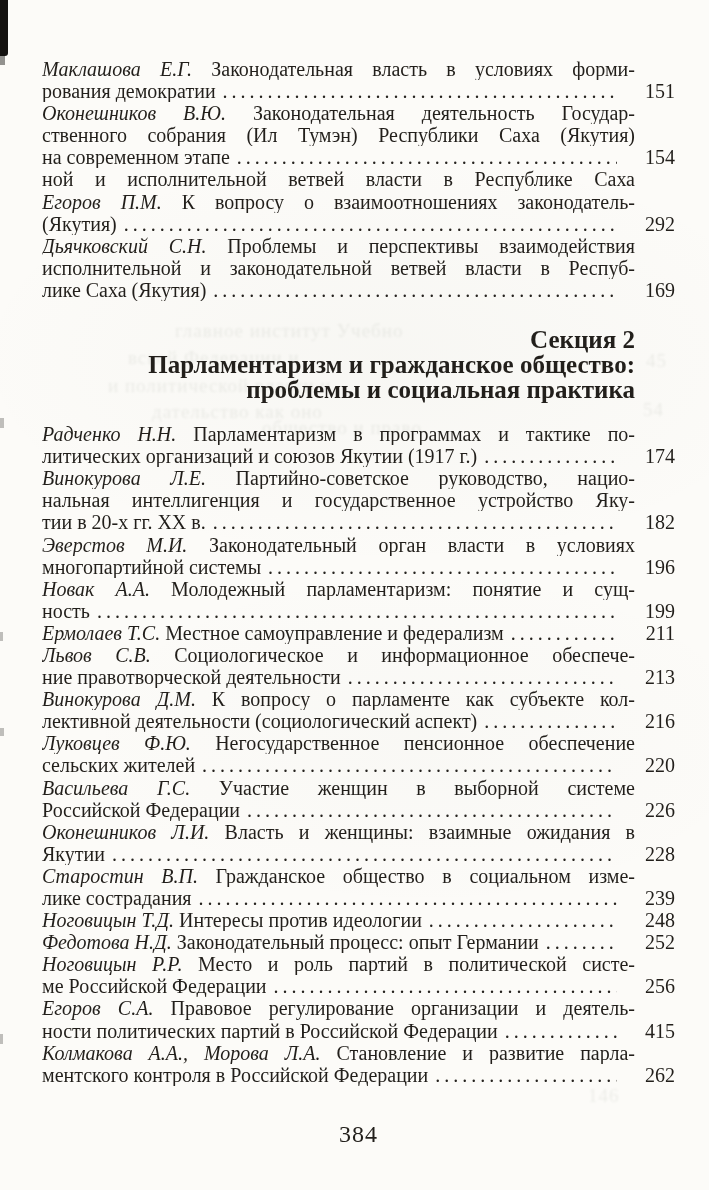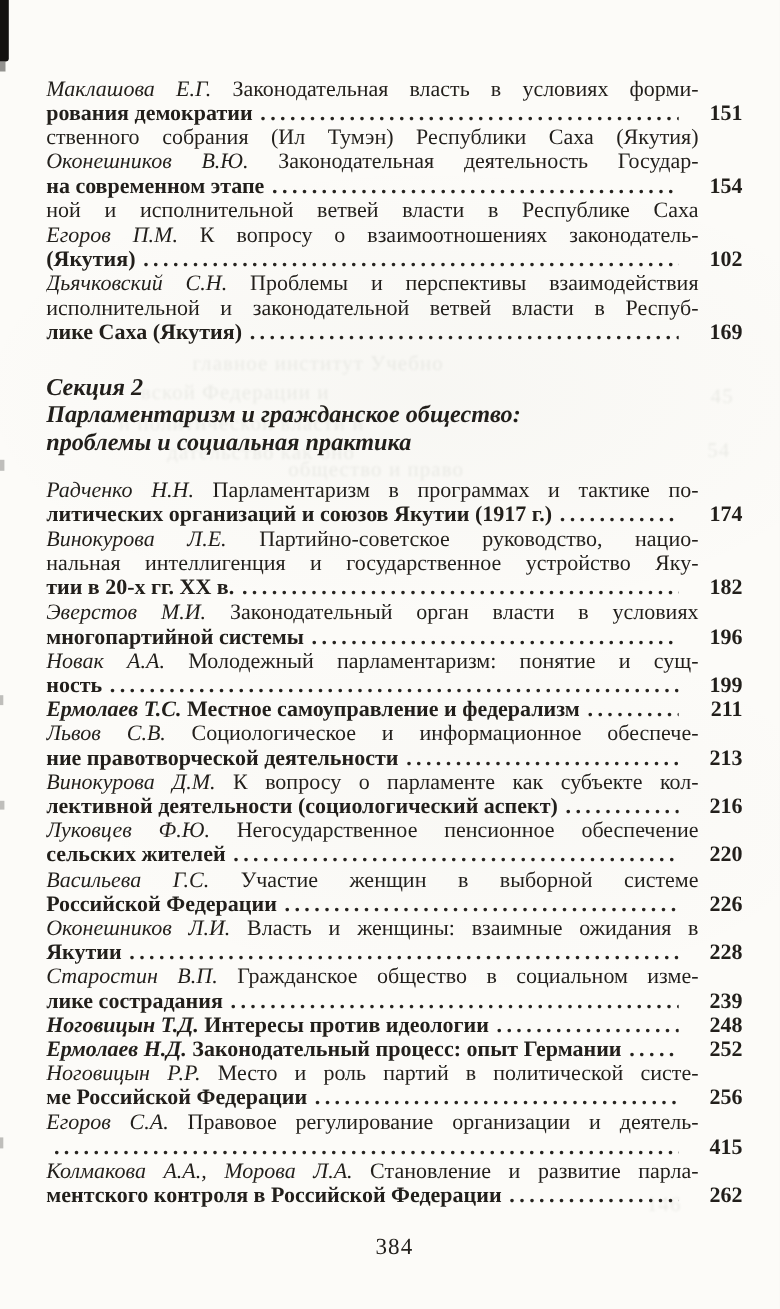--- a/index.html
+++ b/index.html
@@ -11,38 +11,38 @@
     color:#221f1b;
     overflow:hidden;
   }
   
   .page::after{
     content:"";position:absolute;inset:0;pointer-events:none;
     background:
       radial-gradient(ellipse 600px 300px at 55% 30%, rgba(120,130,110,0.035), transparent 70%),
       radial-gradient(ellipse 500px 250px at 60% 62%, rgba(120,130,110,0.025), transparent 70%);
   }
-  .toc{position:absolute;left:42px;top:70px;width:633px;z-index:2;}
+  .toc{position:absolute;left:42px;top:58px;width:633px;z-index:2;}
   .line{height:22.1px;line-height:22.1px;font-size:20px;overflow:hidden;}
   .line.mid{width:593px;text-align:justify;text-align-last:justify;-moz-text-align-last:justify;}
-  .line.end{display:flex;align-items:baseline;width:633px;font-weight:bold;}
+  .line.end{display:flex;align-items:baseline;width:633px;}
   .line.end .t{white-space:nowrap;flex:0 0 auto;}
   .line.end .dots{
     flex:1 1 auto;min-width:0;overflow:hidden;white-space:nowrap;
     letter-spacing:4px;margin:0 14px 0 7px;color:#26231f;
   }
   .line.end .num{flex:0 0 44px;text-align:right;}
   .author{font-style:italic;}
   .section-header{
-    margin:26px 0 21px 0;width:593px;text-align:left;
-    font-weight:bold;font-size:22px;line-height:25px;font-style:italic;
+    margin:26px 0 21px 0;width:593px;text-align:right;
+    font-weight:bold;font-size:25px;line-height:25px;
   }
   .folio{
     position:absolute;left:42px;top:1121px;width:633px;
-    text-align:center;font-size:21px;z-index:2;letter-spacing:1px;
+    text-align:center;font-size:24px;z-index:2;letter-spacing:1px;
   }
   
   .corner-mark{position:absolute;left:0;top:0;width:8px;height:56px;background:#141210;z-index:3;border-bottom-right-radius:3px;}
   .corner-mark::after{content:"";position:absolute;left:0;top:56px;width:5px;height:9px;background:rgba(20,18,16,0.45);}
   .speck{position:absolute;left:0;background:#8d8d88;opacity:.55;z-index:3;}
   .bleed-layer{position:absolute;inset:0;z-index:1;pointer-events:none;}
   .bleed{
     position:absolute;font-size:19px;color:#66705f;opacity:.10;
     filter:blur(1.1px);white-space:nowrap;letter-spacing:1px;
   }
@@ -70,33 +70,33 @@
     </div>
 
   <main class="toc">
     <section id="toc-section-1">
         <div class="line mid"><i class="author">Маклашова Е.Г.</i> Законодательная власть в условиях форми-</div>
         <div class="line end">
           <span class="t">рования демократии</span>
           <span class="dots">......................................................................................................................................................</span>
           <span class="num">151</span>
         </div>
+        <div class="line mid"><i class="author">Оконешников В.Ю.</i> Законодательная деятельность Государ-</div>
         <div class="line mid">ственного собрания (Ил Тумэн) Республики Саха (Якутия)</div>
-        <div class="line mid"><i class="author">Оконешников В.Ю.</i> Законодательная деятельность Государ-</div>
         <div class="line end">
           <span class="t">на современном этапе</span>
           <span class="dots">......................................................................................................................................................</span>
           <span class="num">154</span>
         </div>
         <div class="line mid">ной и исполнительной ветвей власти в Республике Саха</div>
         <div class="line mid"><i class="author">Егоров П.М.</i> К вопросу о взаимоотношениях законодатель-</div>
         <div class="line end">
           <span class="t">(Якутия)</span>
           <span class="dots">......................................................................................................................................................</span>
-          <span class="num">102</span>
+          <span class="num">292</span>
         </div>
         <div class="line mid"><i class="author">Дьячковский С.Н.</i> Проблемы и перспективы взаимодействия</div>
         <div class="line mid">исполнительной и законодательной ветвей власти в Респуб-</div>
         <div class="line end">
           <span class="t">лике Саха (Якутия)</span>
           <span class="dots">......................................................................................................................................................</span>
           <span class="num">169</span>
         </div>
       </section>
 
@@ -172,32 +172,33 @@
           <span class="t">лике сострадания</span>
           <span class="dots">......................................................................................................................................................</span>
           <span class="num">239</span>
         </div>
         <div class="line end">
           <span class="t"><i class="author">Ноговицын Т.Д.</i> Интересы против идеологии</span>
           <span class="dots">......................................................................................................................................................</span>
           <span class="num">248</span>
         </div>
         <div class="line end">
-          <span class="t"><i class="author">Ермолаев Н.Д.</i> Законодательный процесс: опыт Германии</span>
+          <span class="t"><i class="author">Федотова Н.Д.</i> Законодательный процесс: опыт Германии</span>
           <span class="dots">......................................................................................................................................................</span>
           <span class="num">252</span>
         </div>
         <div class="line mid"><i class="author">Ноговицын Р.Р.</i> Место и роль партий в политической систе-</div>
         <div class="line end">
           <span class="t">ме Российской Федерации</span>
           <span class="dots">......................................................................................................................................................</span>
           <span class="num">256</span>
         </div>
         <div class="line mid"><i class="author">Егоров С.А.</i> Правовое регулирование организации и деятель-</div>
         <div class="line end">
+          <span class="t">ности политических партий в Российской Федерации</span>
           <span class="dots">......................................................................................................................................................</span>
           <span class="num">415</span>
         </div>
         <div class="line mid"><i class="author">Колмакова А.А., Морова Л.А.</i> Становление и развитие парла-</div>
         <div class="line end">
           <span class="t">ментского контроля в Российской Федерации</span>
           <span class="dots">......................................................................................................................................................</span>
           <span class="num">262</span>
         </div>
       </section>

